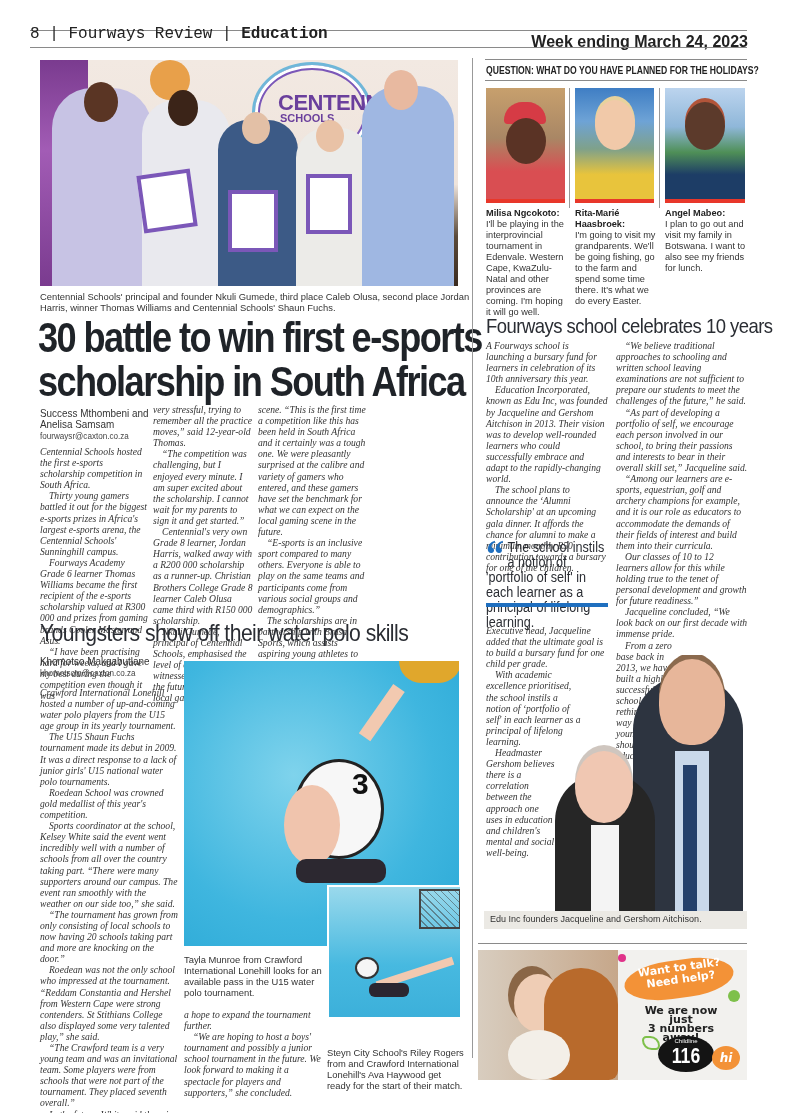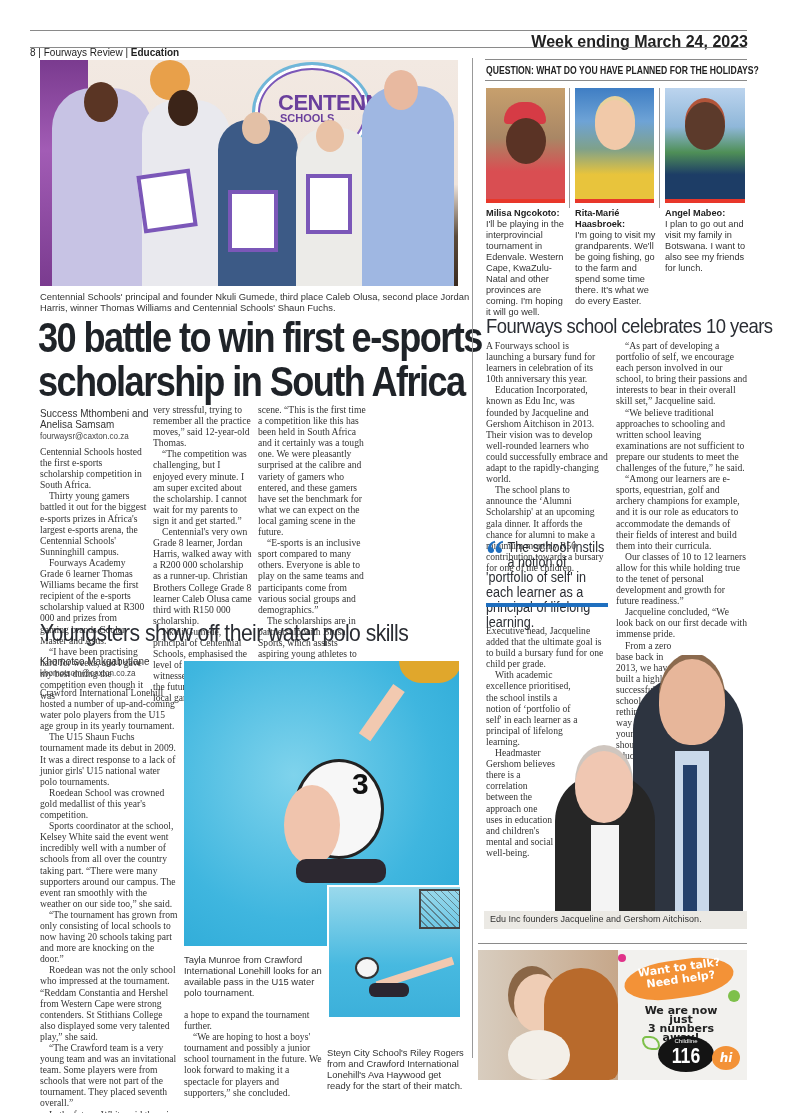--- a/index.html
+++ b/index.html
@@ -1,29 +1,29 @@
 <!DOCTYPE html>
 <html><head>
 <meta charset="utf-8">
 <style>
   * { box-sizing: border-box; margin: 0; padding: 0; }
   html, body { width: 786px; height: 1113px; background: #ffffff; overflow: hidden; }
   body { position: relative; font-family: "Liberation Serif", serif; color: #2a2a2a; }
   .abs { position: absolute; }
   .rule { position: absolute; height: 1px; background: #8a8a8a; }
-  .folio { font-family: Liberation Sans, sans-serif; font-size: 10px; color: #222; top: 47px; }
+  .folio { font-family: Liberation Mono, monospace; font-size: 16px; color: #222; top: 25px; }
   .folio b { font-weight: bold; }
   .folio-right { font-family: "Liberation Sans", sans-serif; font-size: 16px; font-weight: bold; color: #222; top: 33px; right: 38px; }
   .photo { position: absolute; overflow: hidden; }
   .caption { position: absolute; font-family: "Liberation Sans", sans-serif; font-size: 9.4px; line-height: 11px; color: #333; }
   .headline-big { position: absolute; font-family: "Liberation Sans", sans-serif; font-weight: bold; font-size: 42px; line-height: 44px; letter-spacing: -1.8px; color: #1f2328; transform: scaleX(0.86); transform-origin: left top; white-space: nowrap; }
   .headline-mid { position: absolute; font-family: "Liberation Sans", sans-serif; font-size: 24px; line-height: 26px; color: #2a2d33; letter-spacing: -0.6px; transform: scaleX(0.88); transform-origin: left top; white-space: nowrap; }
   .byline { position: absolute; font-family: "Liberation Sans", sans-serif; font-size: 11px; line-height: 11px; color: #333; transform: scaleX(0.9); transform-origin: left top; }
   .email { font-size: 9px; color: #444; display:block; margin-top: 1px; }
-  .col { position: absolute; font-size: 9.6px; line-height: 11.1px; color: #333; text-align: left; }
+  .col { position: absolute; font-size: 9.6px; line-height: 11.1px; color: #333; text-align: left; font-style: italic; }
   .col p { text-indent: 9px; }
   .col p.first { text-indent: 0; }
   .qhead { position: absolute; font-family: "Liberation Sans", sans-serif; font-weight: bold; font-size: 10.5px; color: #222; transform: scaleX(0.82); transform-origin: left top; white-space: nowrap; }
   .vox { position: absolute; font-family: "Liberation Sans", sans-serif; font-size: 9.2px; line-height: 11px; color: #333; }
   .vox b { color: #222; }
   .redbar { position: absolute; height: 4px; background: #e8372a; }
   .vsep { position: absolute; width: 1px; background: #999; }
   .pull { position: absolute; font-family: "Liberation Sans", sans-serif; font-size: 14px; line-height: 15px; color: #2a2d33; transform: scaleX(0.9); transform-origin: left top; }
   .quote-mark { color: #1f6fbf; font-weight: bold; font-size: 40px; line-height: 30px; float: left; margin-right: 4px; font-family: "Liberation Serif", serif; }
   .bluebar { position: absolute; height: 4px; background: #1f6fbf; }
@@ -136,22 +136,22 @@
 </div>
 <div class="bluebar" style="left:486px; top:603px; width:122px;"></div>
 
 <div class="col" style="left:486px; top:625px; width:124px;">
   <p class="first">Executive head, Jacqueline added that the ultimate goal is to build a bursary fund for one child per grade.</p>
   <p style="width:96px;">With academic excellence prioritised, the school instils a notion of ‘portfolio of self' in each learner as a principal of lifelong learning.</p>
   <p style="width:70px;">Headmaster Gershom believes there is a correlation between the approach one uses in education and children's mental and social well-being.</p>
 </div>
 
 <div class="col" style="left:616px; top:340px; width:132px;">
+  <p>“We believe traditional approaches to schooling and written school leaving examinations are not sufficient to prepare our students to meet the challenges of the future,” he said.</p>
   <p>“As part of developing a portfolio of self, we encourage each person involved in our school, to bring their passions and interests to bear in their overall skill set,” Jacqueline said.</p>
-  <p>“We believe traditional approaches to schooling and written school leaving examinations are not sufficient to prepare our students to meet the challenges of the future,” he said.</p>
   <p>“Among our learners are e-sports, equestrian, golf and archery champions for example, and it is our role as educators to accommodate the demands of their fields of interest and build them into their curricula.</p>
   <p>Our classes of 10 to 12 learners allow for this while holding true to the tenet of personal development and growth for future readiness.”</p>
   <p>Jacqueline concluded, “We look back on our first decade with immense pride.</p>
   <p style="width:60px;">From a zero base back in 2013, we have built a highly successful school that is rethinking the way today's young people should be educated.”</p>
 </div>
 
 <div class="photo" style="left:555px; top:655px; width:192px; height:256px; background:transparent;">
   <div class="abs" style="left:78px; top:20px; width:110px; height:236px; background:#2d3440; border-radius:60px 60px 0 0;"></div>
   <div class="abs" style="left:104px; top:4px; width:66px; height:86px; background:#e7b69a; border-radius:50% 50% 46% 46%; box-shadow: 0 -6px 0 #8b6a4e;"></div>
   <div class="abs" style="left:120px; top:96px; width:34px; height:160px; background:#c9d8ea;"></div>

